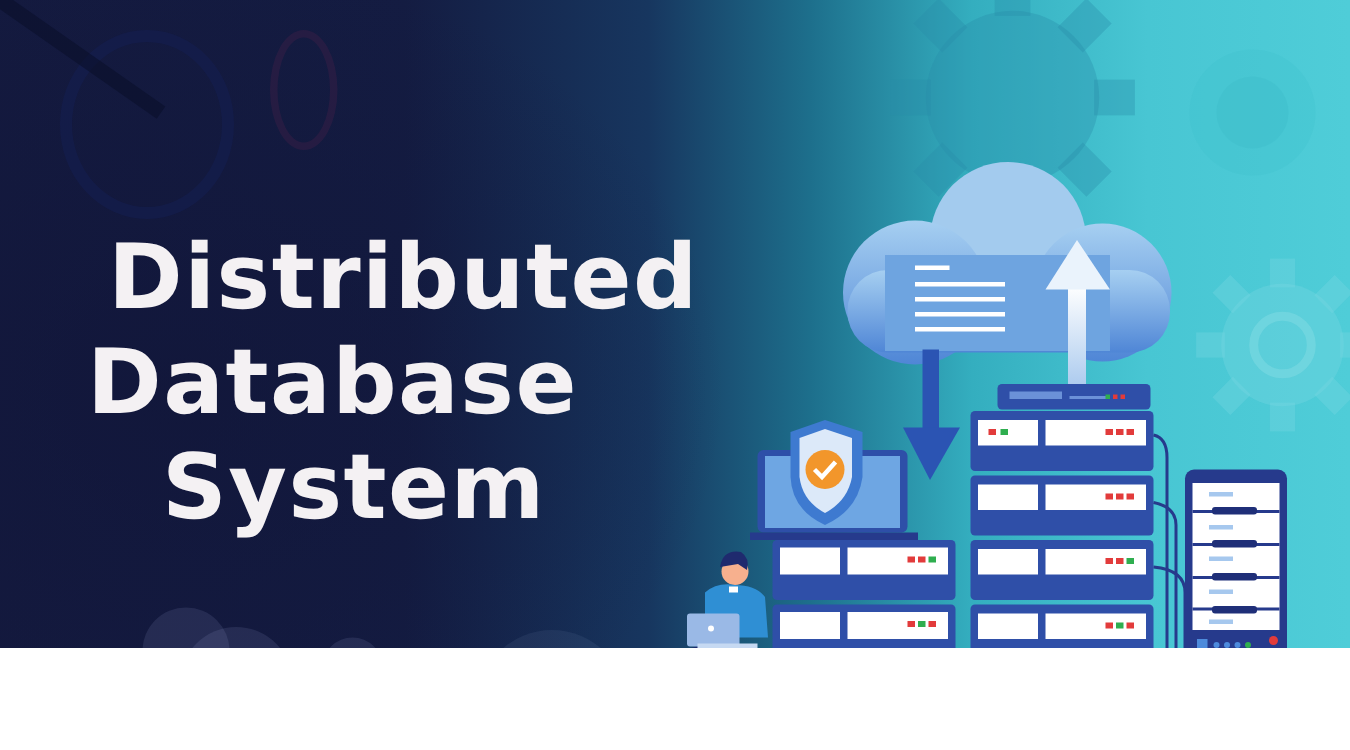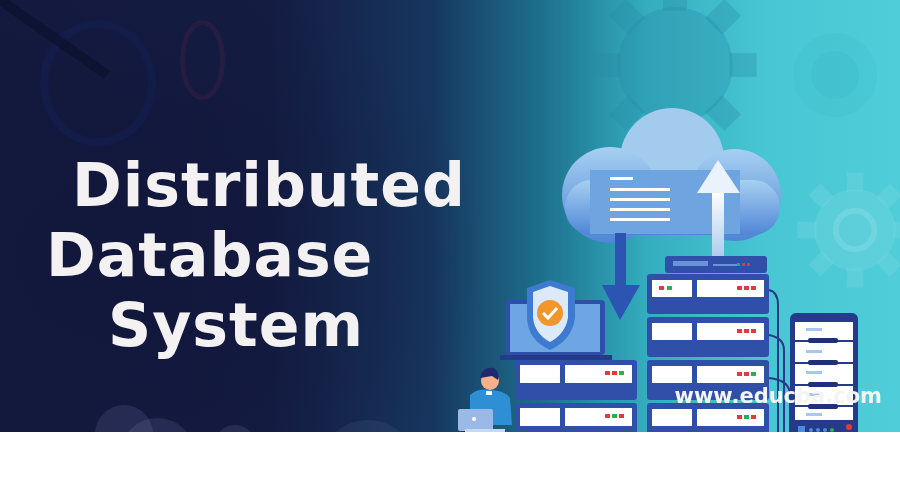--- a/index.html
+++ b/index.html
@@ -65,21 +65,21 @@
     </g>
     <circle r="16" fill="none" stroke="rgba(130,220,228,0.5)" stroke-width="5"></circle>
   </svg>
   <svg class="gear" style="left:790px;top:30px;" width="90" height="90" viewBox="0 0 90 90">
     <circle cx="45" cy="45" r="42" fill="rgba(60,190,205,0.25)"></circle>
     <circle cx="45" cy="45" r="24" fill="rgba(60,185,200,0.35)"></circle>
   </svg>
 
   <div class="title">
     <div style="text-align:left;padding-left:72px;">Distributed</div>
-    <div style="text-align:left;padding-left:46px;">Database</div>
+    <div style="text-align:left;padding-left:58px;">Database</div>
     <div style="text-align:left;padding-left:108px;">System</div>
   </div>
 
   <svg class="abs" style="left:430px;top:90px;" width="470" height="380" viewBox="430 90 470 380">
 
     <g>
       <defs>
         <linearGradient id="cloudg" x1="0" y1="0" x2="0" y2="1">
           <stop offset="0" stop-color="#a6cff1"></stop>
           <stop offset="1" stop-color="#4f86d6"></stop>
@@ -213,14 +213,13 @@
       <path d="M470 395 Q478 388 490 390 Q504 390 510 398 L512 425 L470 425 Z" fill="#2f8fd4"></path>
       <rect x="486" y="391" width="6" height="4" fill="#fff"></rect>
       <ellipse cx="483" cy="437" rx="28" ry="8" fill="#1f2a6e"></ellipse>
       <rect x="458" y="409" width="35" height="22" rx="2" fill="#9ab9e6"></rect>
       <rect x="465" y="429" width="40" height="3" fill="#c6d9f2"></rect>
       <circle cx="474" cy="419" r="2" fill="#fff"></circle>
       <path d="M468 444 L476 446 L470 450 Z" fill="#f7b08e"></path>
     </g>
   </svg>
 
-  <div class="url">www.educba.com</div>
 </div>
 
 </body></html>

